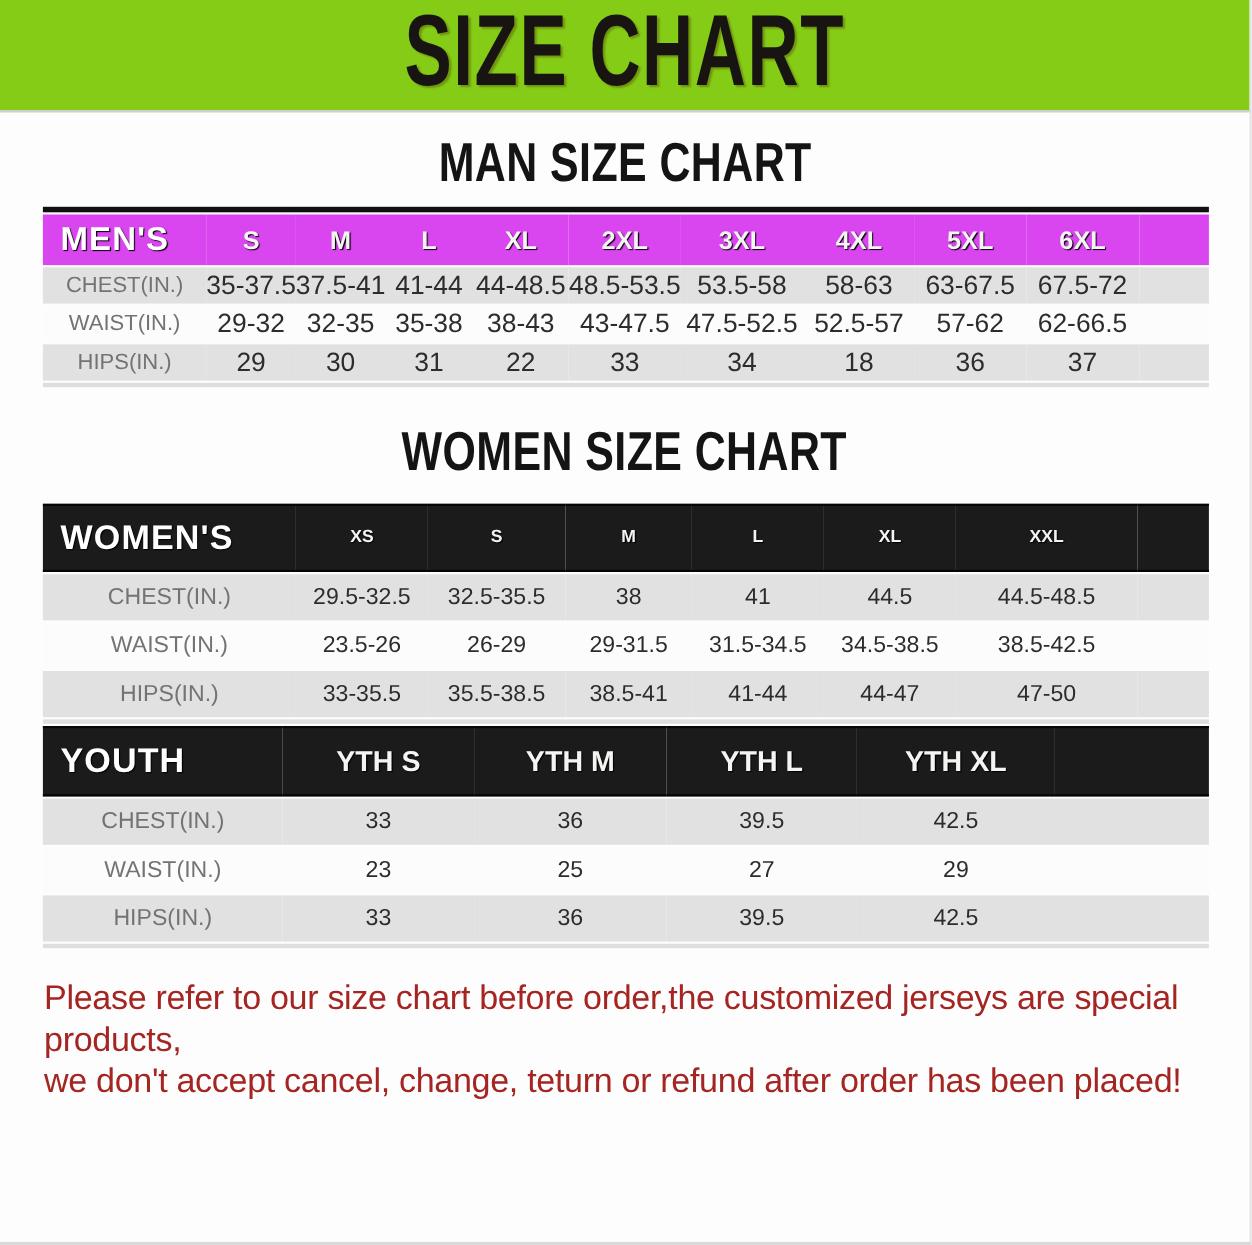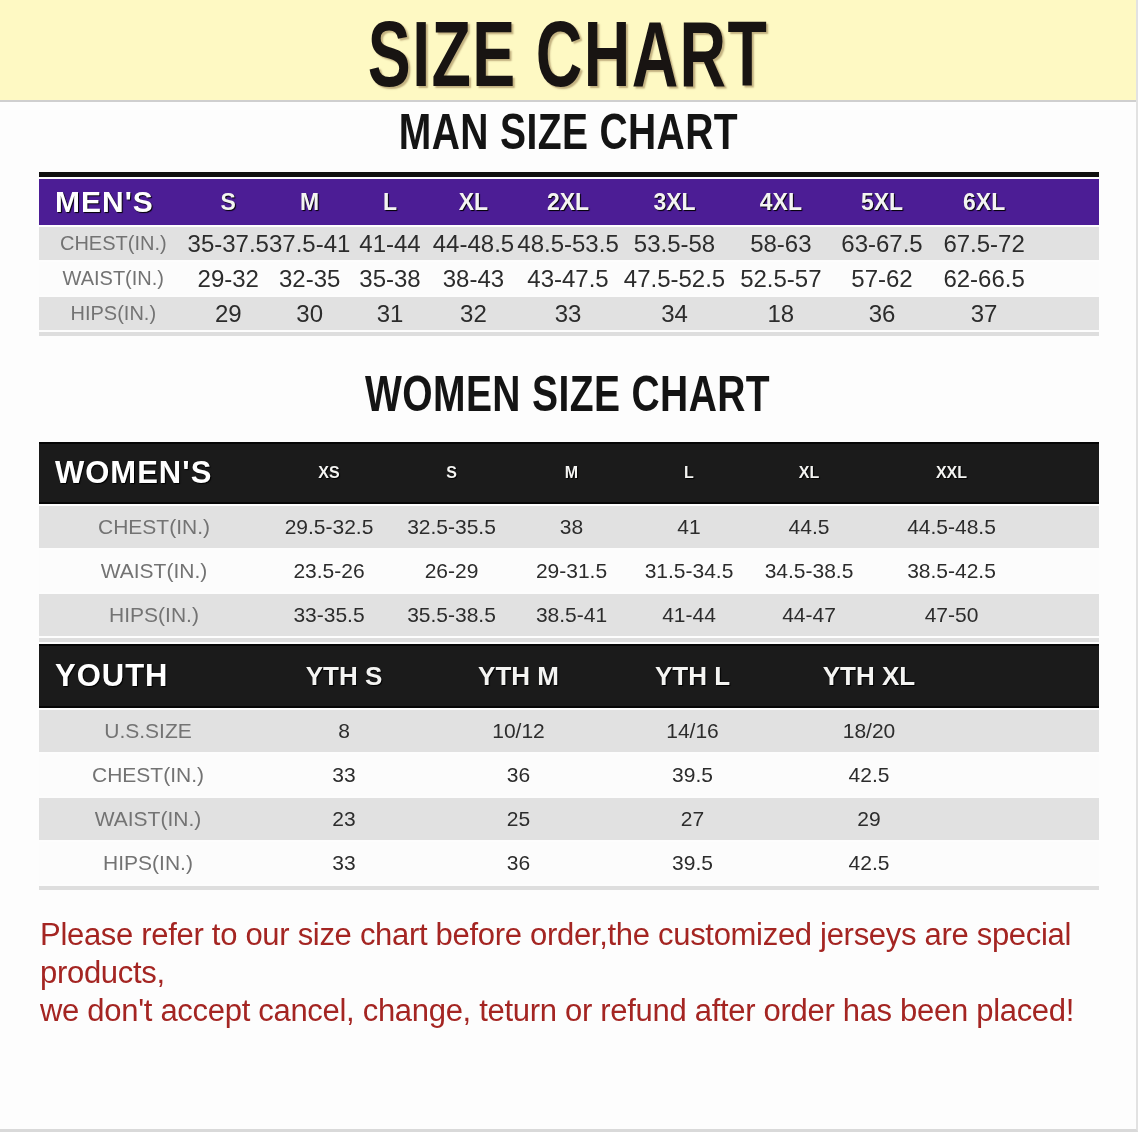--- a/index.html
+++ b/index.html
@@ -14,23 +14,23 @@
     height: 1132px;
     background: #fdfdfd;
     overflow: hidden;
     border-right: 2px solid #e2e2e2;
     border-bottom: 3px solid #d9d9d9;
     box-sizing: border-box;
   }
   
   .banner {
     height: 100px;
-    background: #fef9c3;
+    background: #84cc16;
     display: flex;
-    align-items: flex-end;
+    align-items: flex-start;
     justify-content: center;
     border-bottom: 2px solid #cfcfcf;
   }
   .banner .cond {
     display: inline-block;
     font-size: 92px;
     font-weight: 800;
     line-height: 92px;
     color: #181412;
     letter-spacing: 2px;
@@ -48,21 +48,21 @@
   .section-title .cond {
     display: inline-block;
     font-size: 50px;
     line-height: 52px;
     font-weight: 800;
     color: #141414;
     transform: scaleX(0.78);
     transform-origin: center;
     letter-spacing: 0.5px;
   }
-  .st-men   { margin-top: 4px; margin-bottom: 14px; }
+  .st-men   { margin-top: 20px; margin-bottom: 14px; }
   .st-women { margin-top: 32px; margin-bottom: 20px; }
   .st-youth { margin-top: 50px; margin-bottom: 18px; }
 
   
   .tbl-wrap {
     width: 1060px;
     margin: 0 39px;
     border-bottom: 4px solid #dedede;
   }
   .top-rule {
@@ -75,21 +75,21 @@
     table-layout: fixed;
     margin: 0;
   }
   .size-table th, .size-table td {
     padding: 0;
     overflow: hidden;
     white-space: nowrap;
   }
   
   .size-table thead th {
-    background: #4c1d95;
+    background: #d946ef;
     color: #f4f4f2;
     text-align: center;
     font-weight: 600;
     vertical-align: middle;
     text-shadow: 1px 1px 1px #000;
   }
   .size-table thead th.hdr-label {
     text-align: left;
     padding-left: 16px;
     font-weight: 800;
@@ -209,21 +209,21 @@
               <td>52.5-57</td>
               <td>57-62</td>
               <td>62-66.5</td>
               <td></td>
             </tr>
             <tr>
               <td class="row-label">HIPS(IN.)</td>
               <td>29</td>
               <td>30</td>
               <td>31</td>
-              <td>32</td>
+              <td>22</td>
               <td>33</td>
               <td>34</td>
               <td>18</td>
               <td>36</td>
               <td>37</td>
               <td></td>
             </tr>
           </tbody>
         </table>
       </div>
@@ -309,28 +309,20 @@
               <th class="hdr-label">YOUTH</th>
               <th>YTH S</th>
               <th>YTH M</th>
               <th>YTH L</th>
               <th>YTH XL</th>
               <th></th>
             </tr>
           </thead>
           <tbody>
             <tr>
-              <td class="row-label">U.S.SIZE</td>
-              <td>8</td>
-              <td>10/12</td>
-              <td>14/16</td>
-              <td>18/20</td>
-              <td></td>
-            </tr>
-            <tr>
               <td class="row-label">CHEST(IN.)</td>
               <td>33</td>
               <td>36</td>
               <td>39.5</td>
               <td>42.5</td>
               <td></td>
             </tr>
             <tr>
               <td class="row-label">WAIST(IN.)</td>
               <td>23</td>

